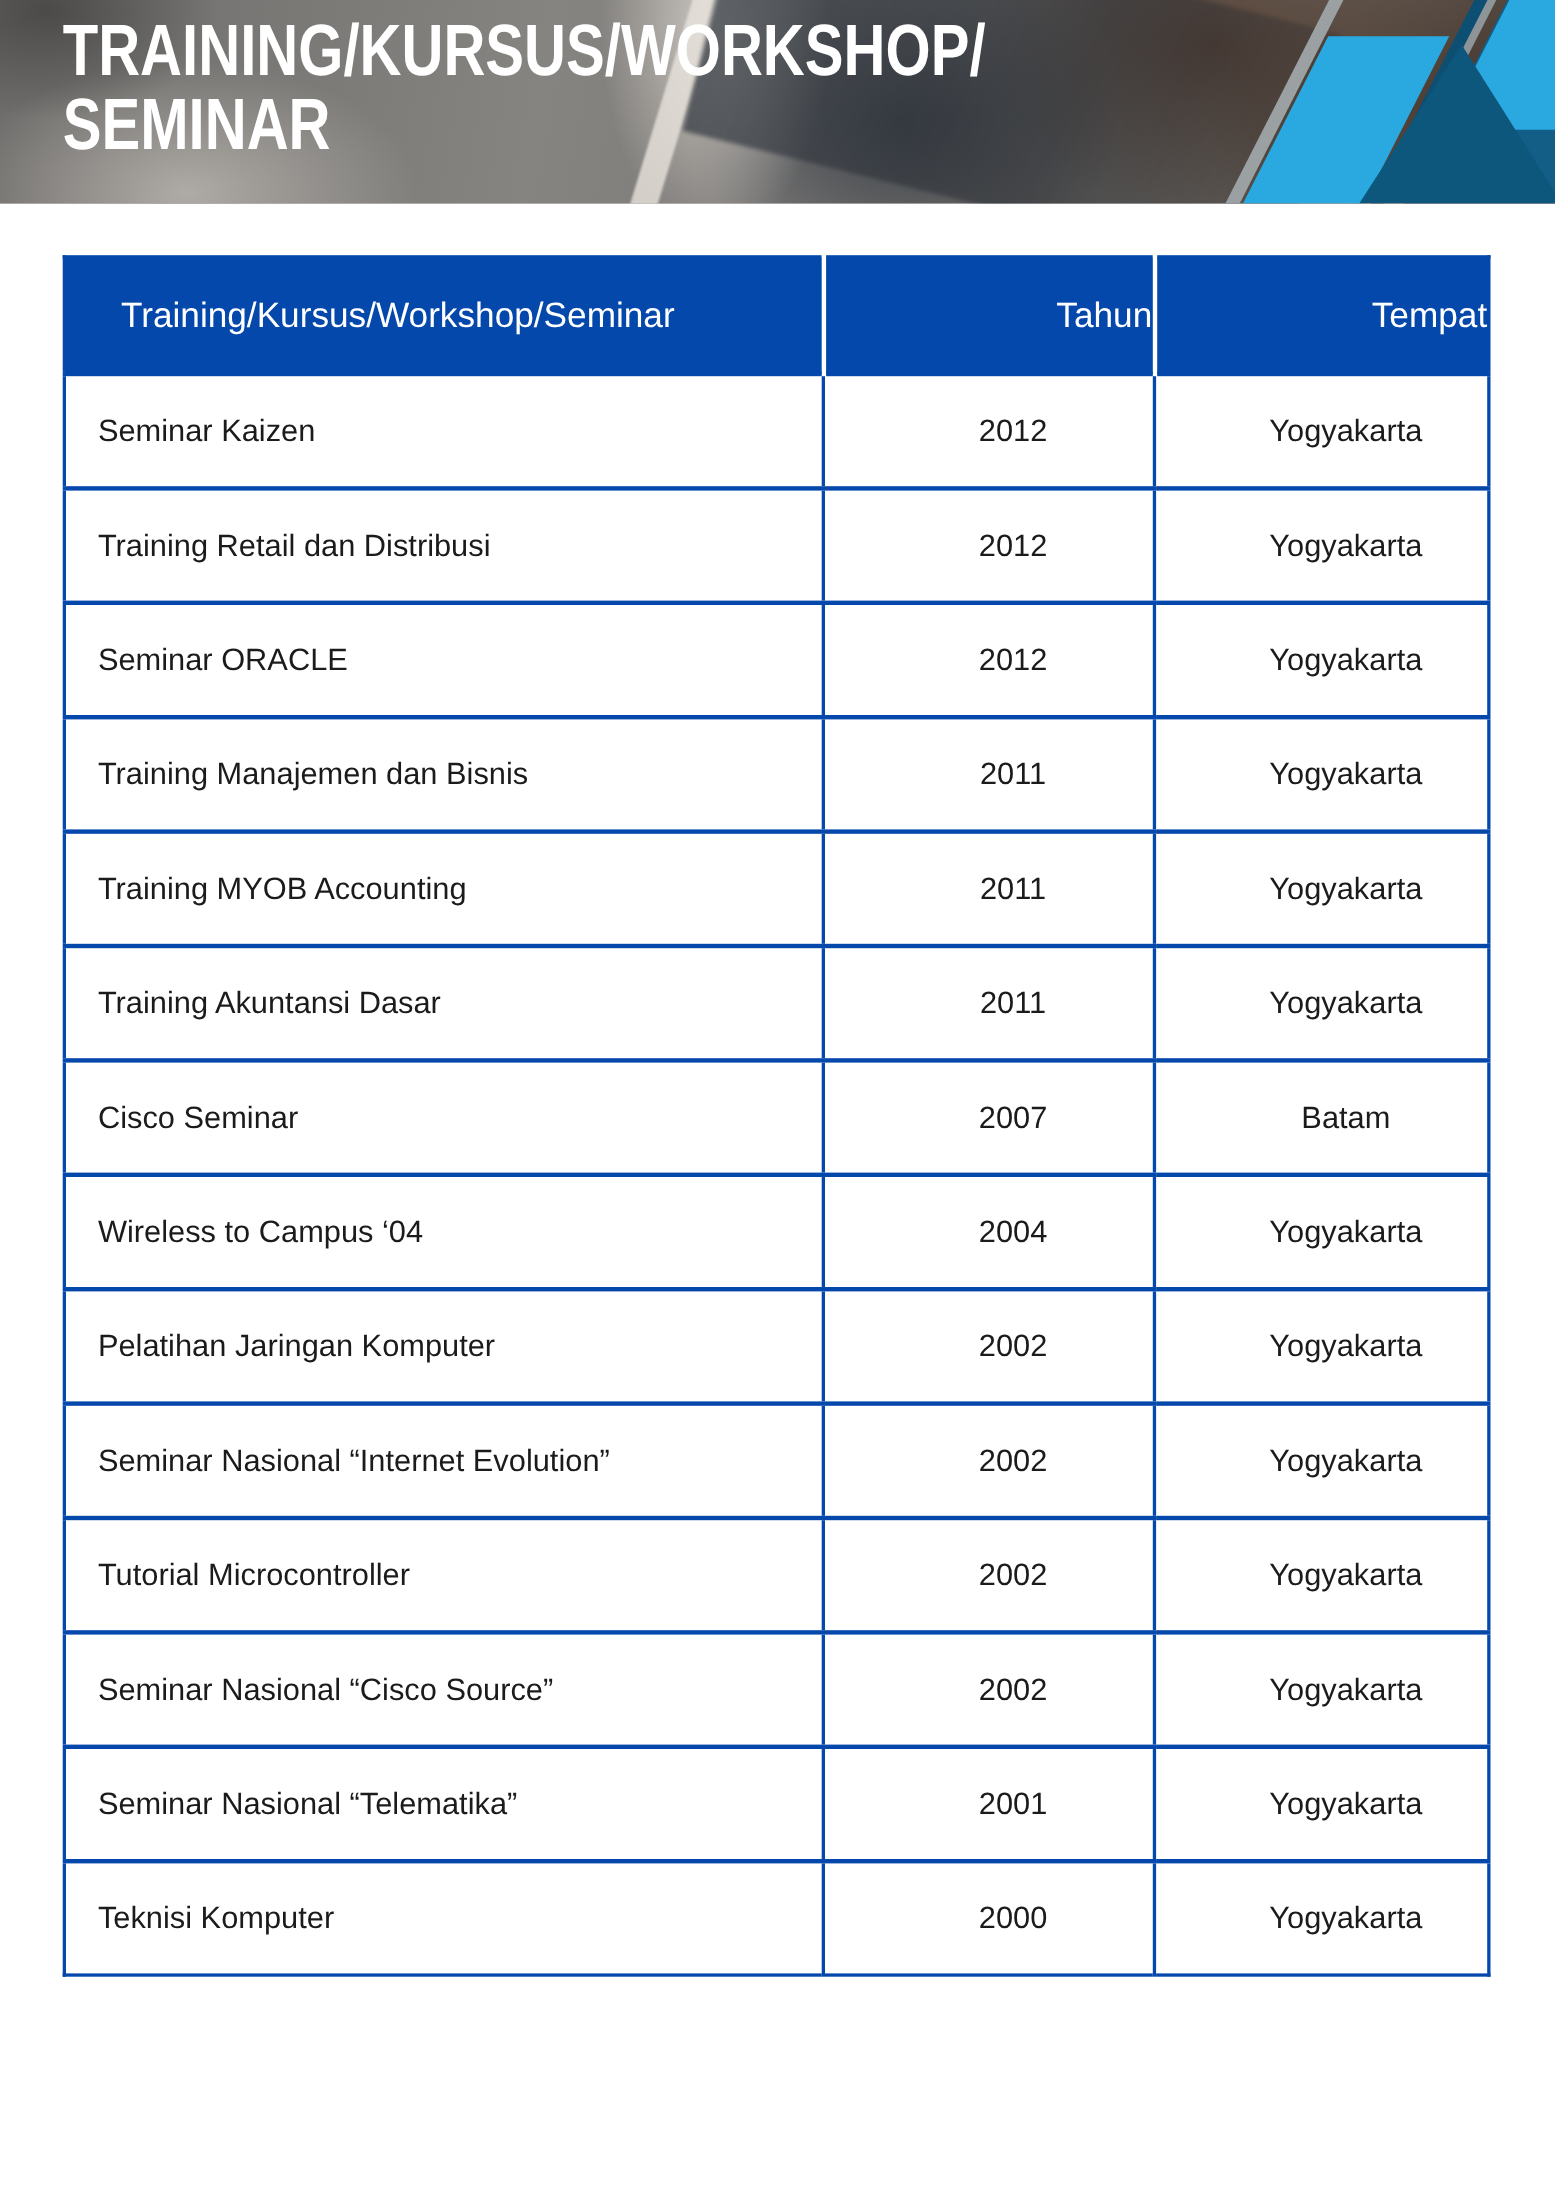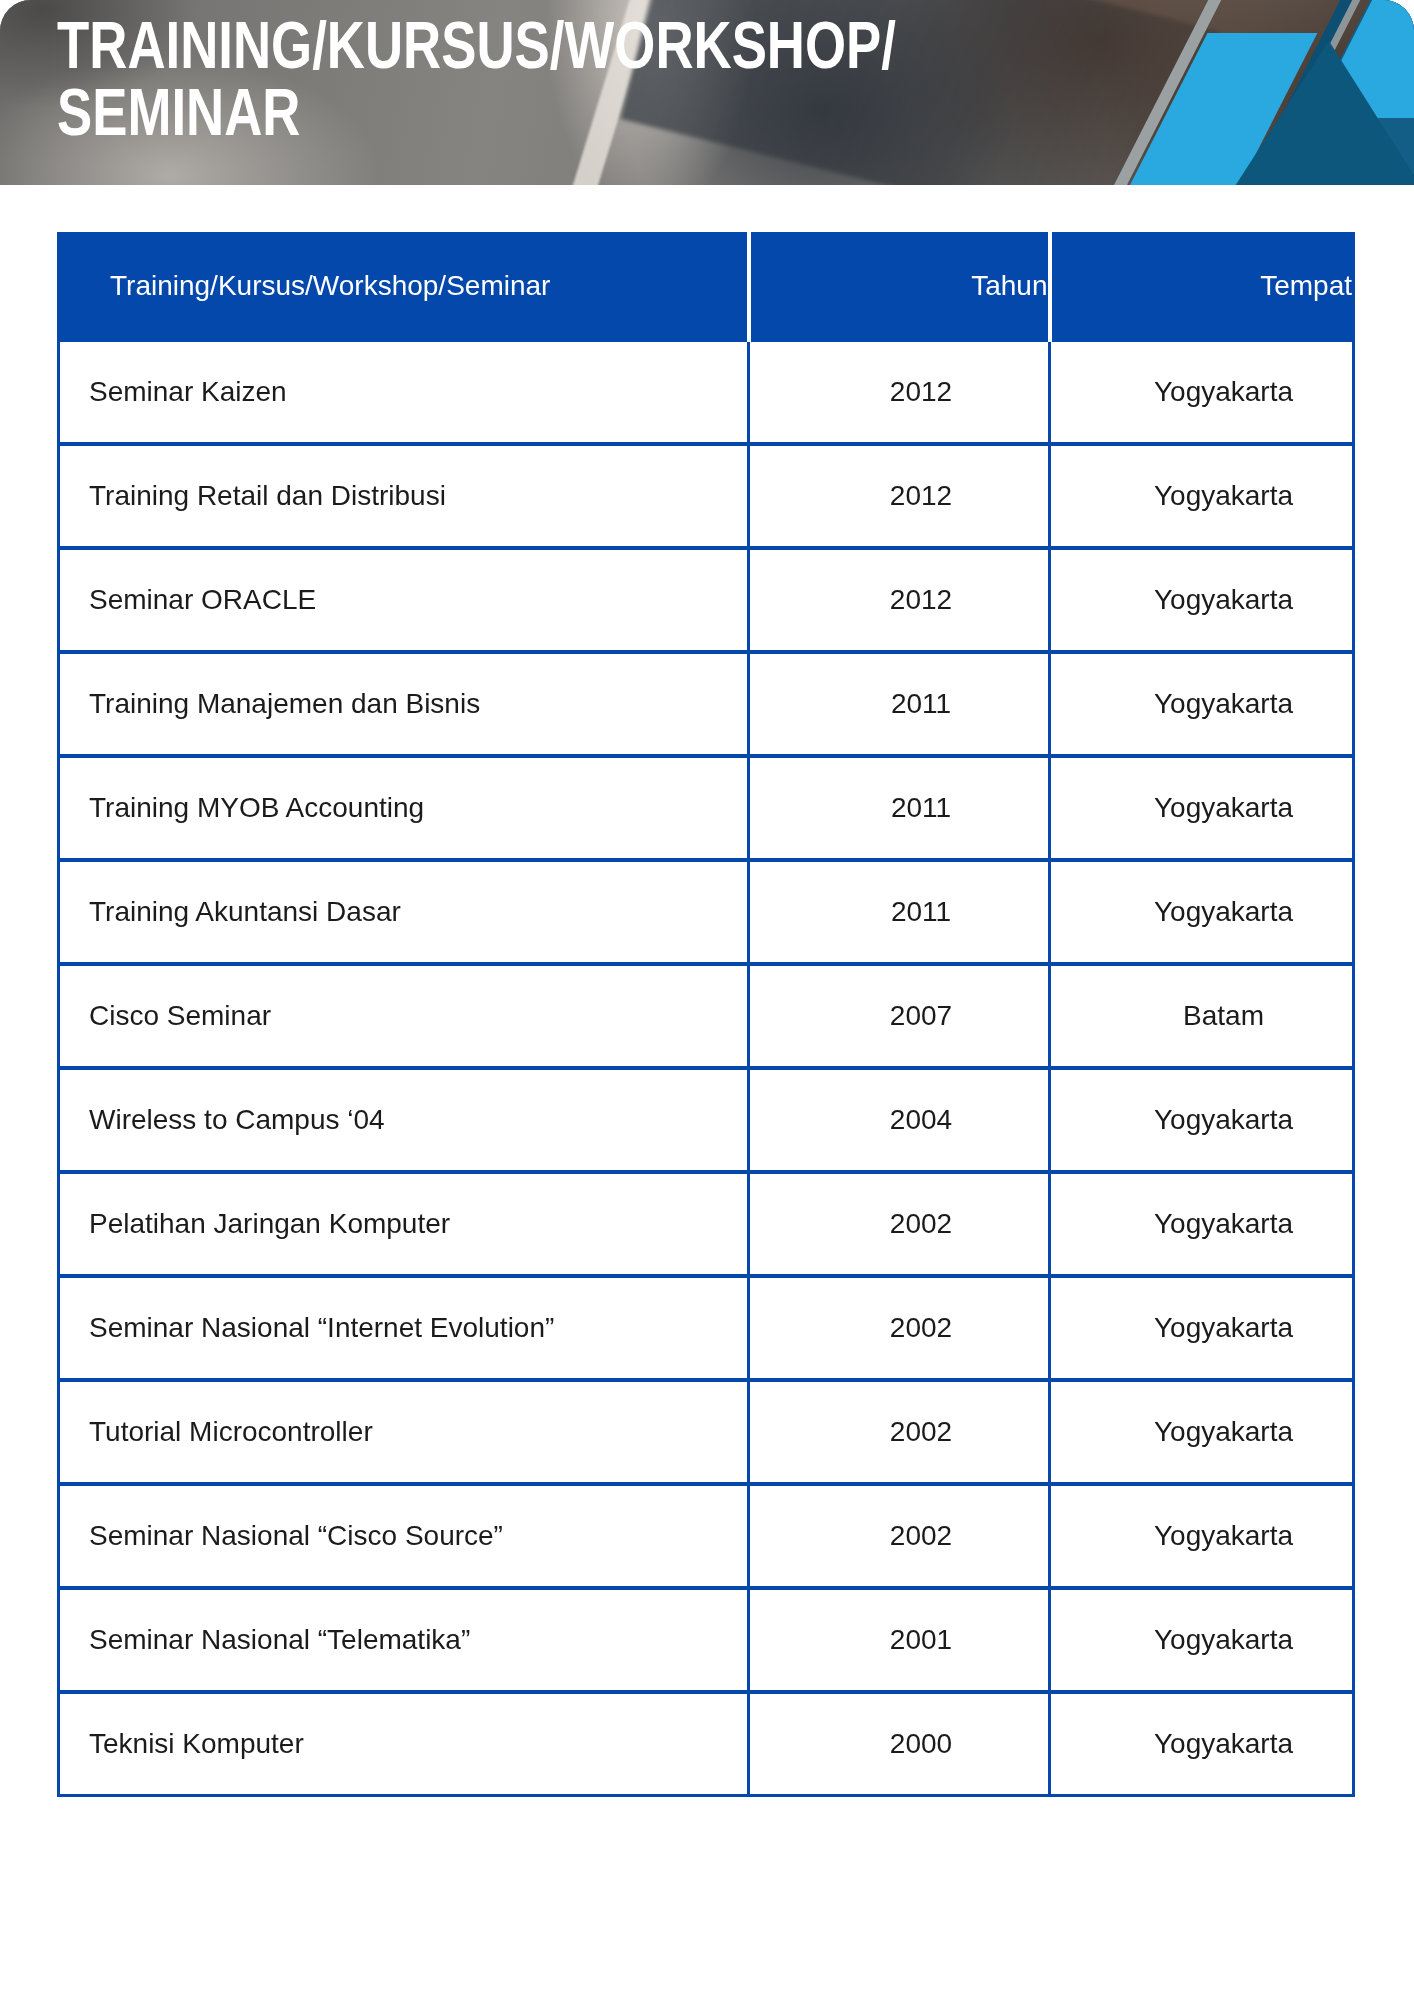--- a/index.html
+++ b/index.html
@@ -5,21 +5,21 @@
   :root{
     --blue:#0448AB;
     --light-blue:#2AA9E1;
     --dark-blue:#135E86;
     --darker-blue:#0D567C;
     --ink:#1b1b1b;
   }
   *{margin:0;padding:0;box-sizing:border-box;}
   html,body{background:#ffffff;}
   body{font-family:"Liberation Sans","DejaVu Sans",sans-serif;}
-  .page{position:relative;width:1414px;height:2000px;background:#ffffff;overflow:hidden;margin:0 auto;border-radius:31px;}
+  .page{position:relative;width:1414px;height:2000px;background:#ffffff;overflow:hidden;margin:0 auto;}
 
   
   .banner{position:absolute;left:0;top:0;width:1414px;height:185px;overflow:hidden;background:#7b7977;}
   .banner-photo{position:absolute;inset:0;
     background:
       radial-gradient(220px 140px at 3% 5%, rgba(70,68,66,0.85), rgba(70,68,66,0) 70%),
       radial-gradient(150px 280px at 46% 12%, rgba(214,208,201,0.9), rgba(214,208,201,0) 70%),
       radial-gradient(280px 210px at 58% 60%, rgba(50,56,64,0.85), rgba(50,56,64,0) 70%),
       radial-gradient(300px 220px at 78% 22%, rgba(84,62,50,0.9), rgba(84,62,50,0) 72%),
       radial-gradient(380px 260px at 98% 65%, rgba(62,47,39,0.9), rgba(62,47,39,0) 75%),
@@ -45,21 +45,21 @@
 
   .banner-title{position:absolute;left:57px;top:12px;color:#ffffff;
     font-size:66px;line-height:67px;font-weight:800;letter-spacing:0;
     transform:scaleX(0.8);transform-origin:left top;white-space:nowrap;}
   .banner-title span{display:block;}
 
   
   table{position:absolute;left:57px;top:232px;width:1295px;border-collapse:collapse;table-layout:fixed;
     border:3px solid var(--blue);font-family:"Liberation Sans","DejaVu Sans",sans-serif;}
   col.c1{width:690px;} col.c2{width:301px;} col.c3{width:304px;}
-  th{background:var(--blue);color:#ffffff;font-weight:400;font-size:28px;height:106px;vertical-align:middle;}
+  th{background:var(--blue);color:#ffffff;font-weight:400;font-size:32px;height:106px;vertical-align:middle;}
   th.h-name{text-align:left;padding-left:50px;}
   th + th{border-left:4px solid #ffffff;text-align:right;}
   td{height:104px;font-size:28px;color:var(--ink);vertical-align:middle;background:#ffffff;
     border-top:4px solid var(--blue);padding-left:44px;}
   td + td{border-left:3px solid var(--blue);text-align:center;}
   td.c-name{text-align:left;padding-left:29px;}
 </style>
 </head>
 <body>
 

